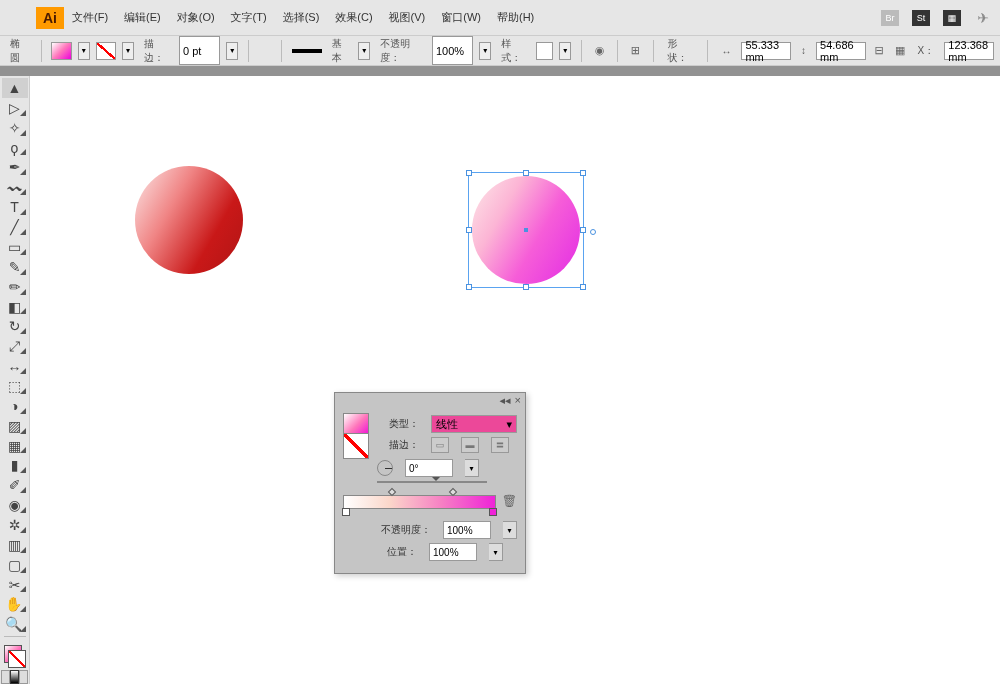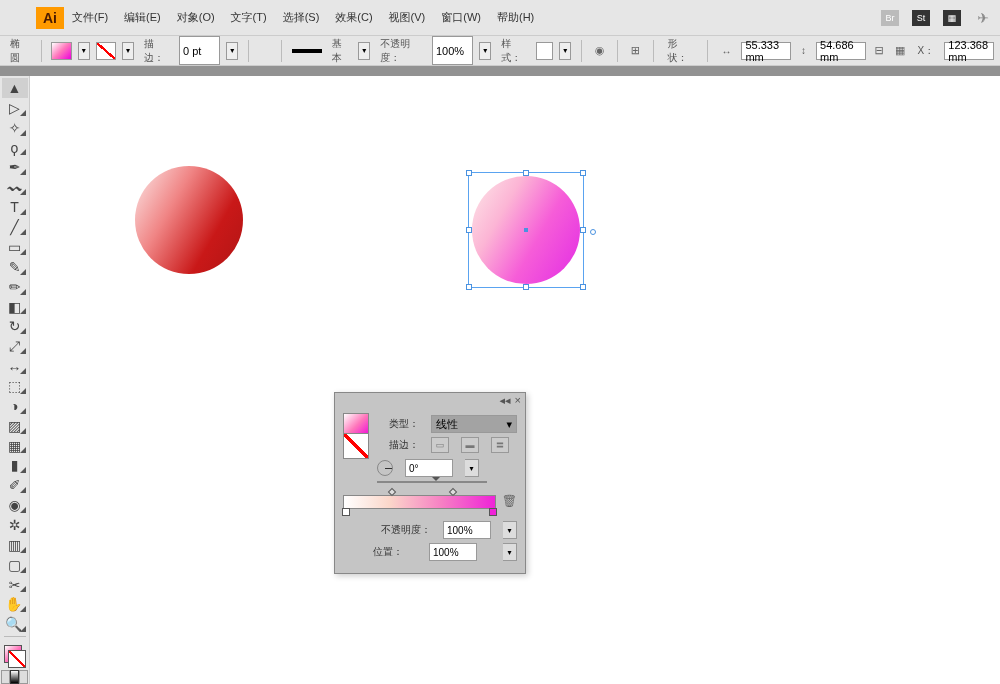--- a/index.html
+++ b/index.html
@@ -56,21 +56,21 @@
 
 .panel { position: absolute; left: 304px; top: 316px; width: 192px; background: #c5c5c5; border: 1px solid #888; box-shadow: 2px 2px 6px rgba(0,0,0,.2); }
 .panel-titlebar { height: 14px; background: #c5c5c5; display: flex; justify-content: flex-end; align-items: center; padding: 0 4px; gap: 4px; font-size: 9px; color: #555; }
 .panel-tabs { height: 20px; background: #b0b0b0; display: flex; align-items: flex-end; }
 .panel-tab { height: 18px; padding: 0 8px; font-size: 10px; color: #555; display: flex; align-items: center; background: #a8a8a8; border-right: 1px solid #9a9a9a; }
 .panel-tab.active { background: #c5c5c5; color: #222; }
 .panel-menu { margin-left: auto; padding: 0 6px; color: #555; }
 .panel-body { padding: 6px 8px 8px; }
 .panel-row { display: flex; align-items: center; gap: 12px; margin-bottom: 4px; }
 .panel-row .plabel { font-size: 10px; color: #333; text-align: right; flex: 0 0 42px; }
-.panel-select { flex: 1; height: 18px; border: 1px solid #999; background: #a3a3a3; padding: 0 4px; display: flex; align-items: center; justify-content: space-between; font-size: 10px; }
+.panel-select { flex: 1; height: 18px; border: 1px solid #999; background: #ec4899; padding: 0 4px; display: flex; align-items: center; justify-content: space-between; font-size: 10px; }
 .bigswatch { width: 26px; height: 26px; border: 1px solid #888; background: linear-gradient(135deg,#fff,#f7b,#e0d); position: absolute; }
 .noswatch2 { width: 26px; height: 26px; border: 1px solid #888; background: #fff; position: absolute; }
 .noswatch2::after { content:""; position:absolute; inset:0; background: linear-gradient(to top right, transparent 45%, red 45%, red 55%, transparent 55%); }
 .angleico { width: 16px; height: 16px; border: 1px solid #888; border-radius: 50%; display: flex; align-items: center; justify-content: center; position: relative; }
 .angleico::after { content:""; position:absolute; left:50%; top:50%; width:7px; height:1px; background:#333; }
 .slidertrack { height: 2px; background: #888; width: 110px; position: relative; margin-left: 34px; }
 .slidertrack .thumb { position: absolute; top: -4px; width: 0; height: 0; border: 4px solid transparent; border-top-color: #555; }
 .gradbar { height: 14px; width: 158px; border: 1px solid #888; background: linear-gradient(to right, #ffffff 0%, #fbd7ca 30%, #f67fc4 65%, #ef23d8 100%); position: relative; margin: 4px 0 2px; }
 .gradbar .stop { position: absolute; bottom: -8px; width: 8px; height: 8px; border: 1px solid #555; }
 .gradbar .stop.white { left: -2px; background: #fff; }
@@ -246,21 +246,21 @@
             <div class="stop white"></div>
             <div class="stop pink"></div>
           </div>
           <span class="trash">🗑</span>
         </div>
         <div class="panel-row" style="justify-content:flex-end;margin-top:10px">
           <span class="plabel" style="flex:0 0 60px">不透明度：</span>
           <div class="numbox">100%</div>
           <div class="dd">▾</div>
         </div>
-        <div class="panel-row" style="justify-content:space-between">
+        <div class="panel-row" style="justify-content:center">
           <span class="plabel" style="flex:0 0 60px">位置：</span>
           <div class="numbox">100%</div>
           <div class="dd">▾</div>
         </div>
       </div>
     </div>
   </div>
 </div>
 
 </body></html>

